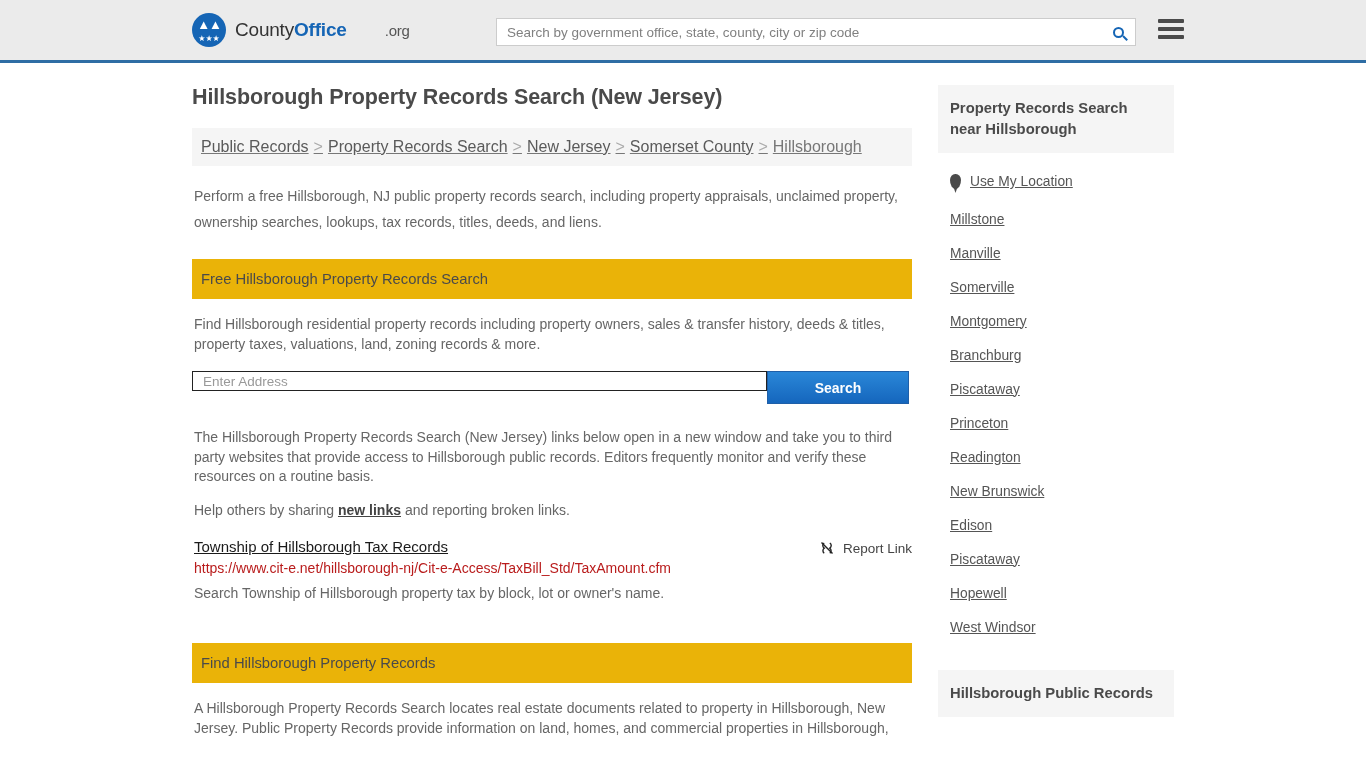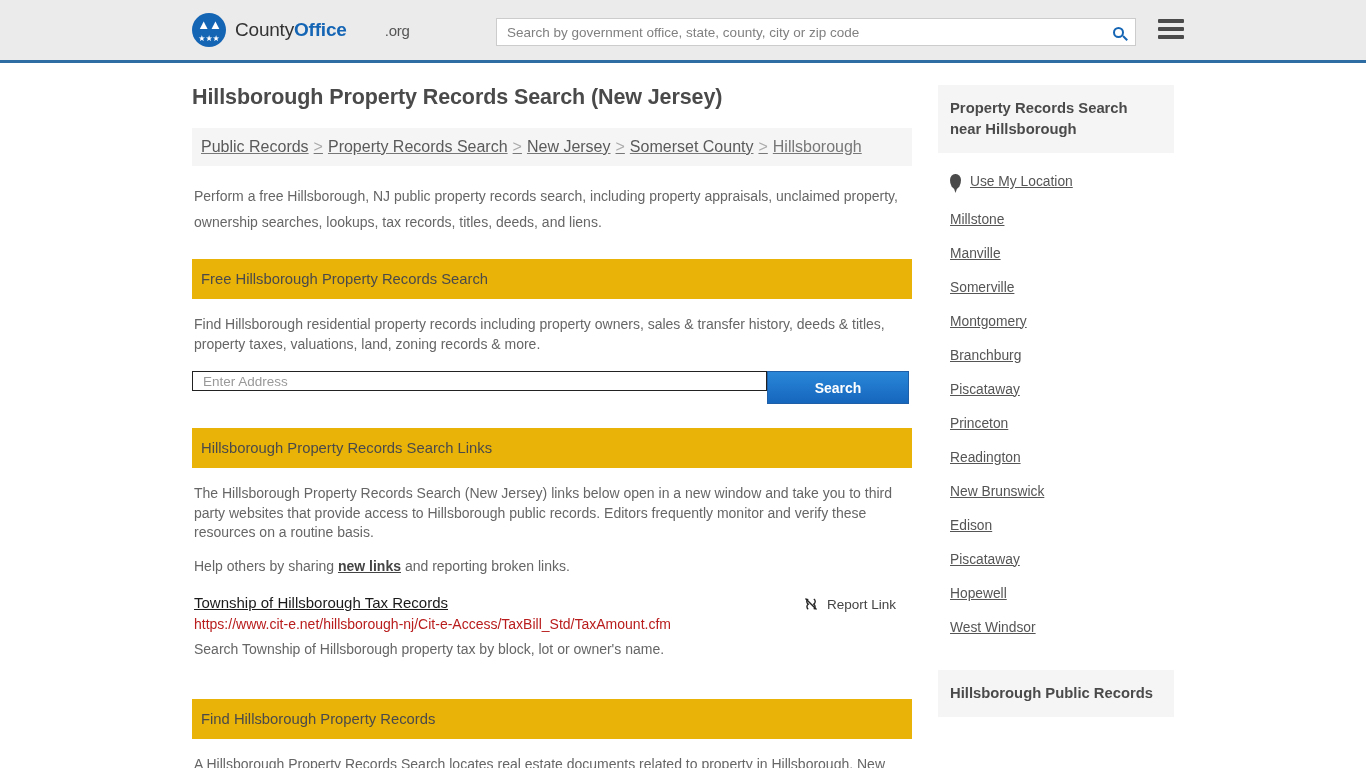--- a/index.html
+++ b/index.html
@@ -239,21 +239,21 @@
     margin-bottom: 8px;
     word-break: break-all;
   }
   .result-desc {
     font-size: 14px;
     color: #666666;
     line-height: 19px;
   }
   .report-link {
     position: absolute;
-    right: 16px;
+    right: 0;
     top: 2px;
     display: flex;
     align-items: center;
     gap: 8px;
     font-size: 13.5px;
     color: #444444;
     cursor: pointer;
   }
   .broken-link-ico {
     width: 16px; height: 16px;
@@ -344,21 +344,20 @@
     <p class="body-text">Find Hillsborough residential property records including property owners, sales &amp; transfer history, deeds &amp; titles, property taxes, valuations, land, zoning records &amp; more.</p>
 
     <div class="addr-form">
       <input class="addr-input" type="text" placeholder="Enter Address" style="">
       <button class="btn-search">Search</button>
     </div>
 
 
     <div class="spacer-24"></div>
 
-    <div class="section-head">Hillsborough Property Records Search Links</div>
     <p class="body-text">The Hillsborough Property Records Search (New Jersey) links below open in a new window and take you to third party websites that provide access to Hillsborough public records. Editors frequently monitor and verify these resources on a routine basis.</p>
     <p class="body-text"><span>Help others by sharing </span><a href="#">new links</a><span> and reporting broken links.</span></p>
 
     <div class="result">
       <div class="report-link">
         <span class="broken-link-ico">
           <svg width="16" height="16" viewBox="0 0 16 16">
             <path d="M2.5 2.5 L13.5 13.5" stroke="#222" stroke-width="1.4" fill="none"></path>
             <path d="M5.2 3.0 A3.1 3.1 0 0 0 5.2 8.2 A3.1 3.1 0 0 0 5.2 13.2" stroke="#222" stroke-width="1.4" fill="none"></path>
             <path d="M10.8 3.0 A3.1 3.1 0 0 1 10.8 8.2 A3.1 3.1 0 0 1 10.8 13.2" stroke="#222" stroke-width="1.4" fill="none"></path>

